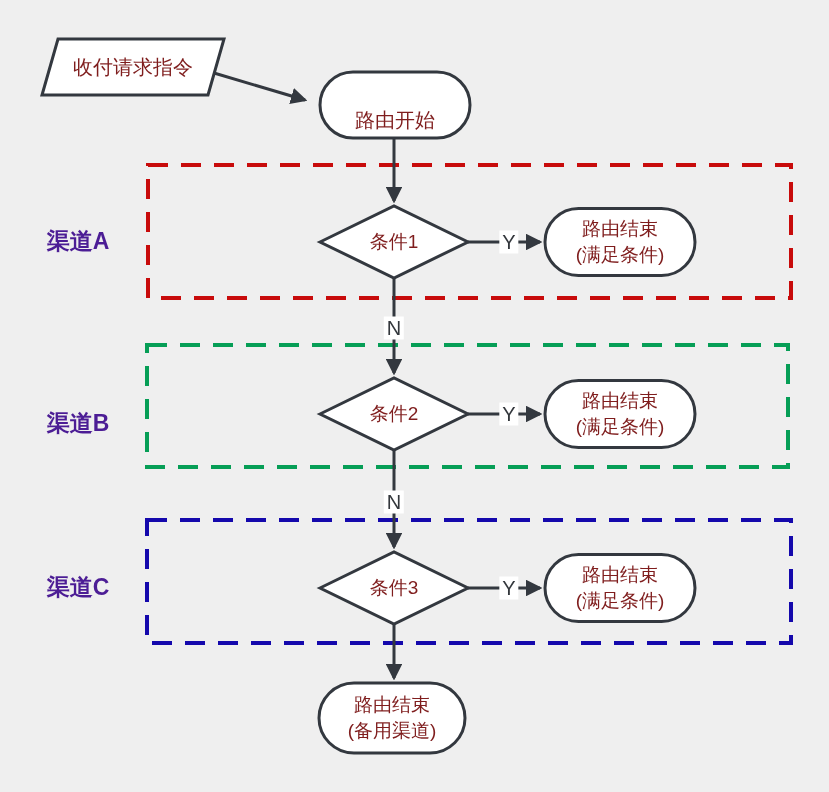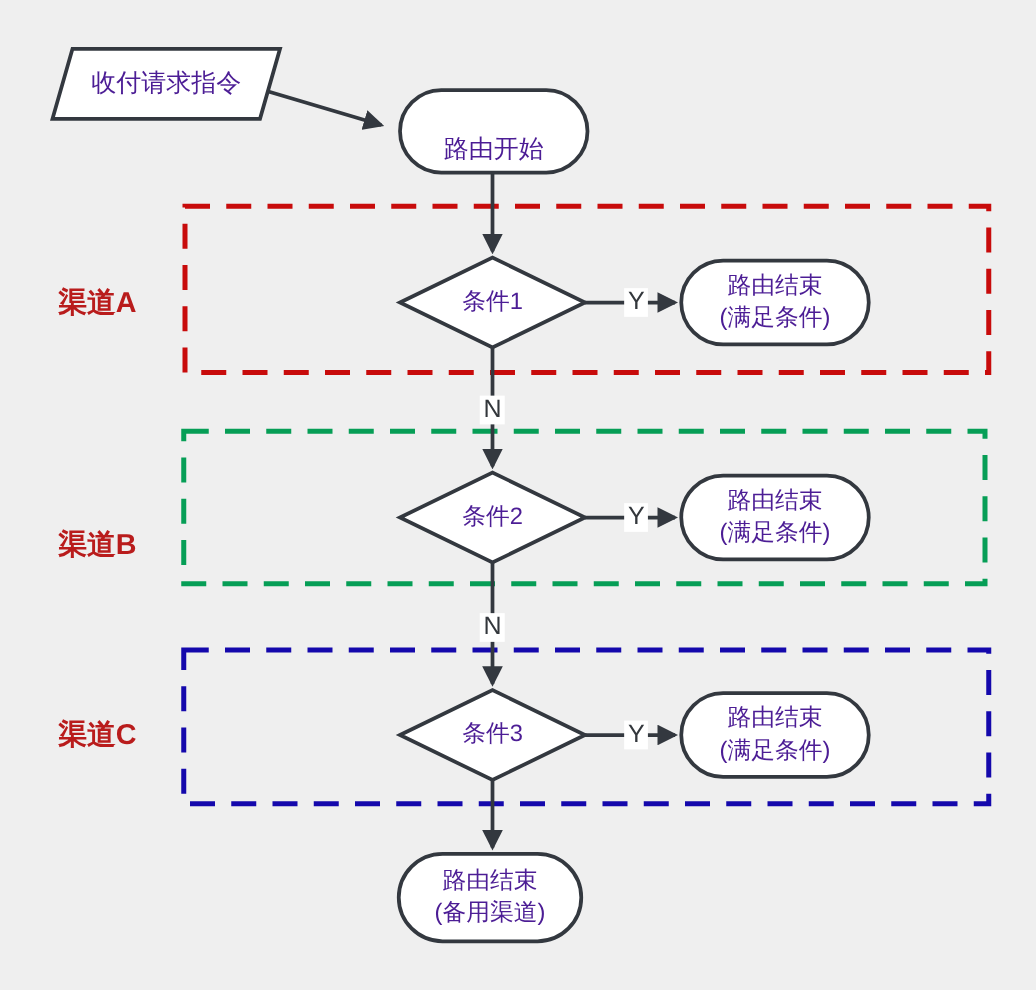--- a/index.html
+++ b/index.html
@@ -1,22 +1,22 @@
 <!DOCTYPE html>
 <html><head>
 <meta charset="utf-8">
 <style>
   html,body{margin:0;padding:0;}
   body{font-family:"Liberation Sans","DejaVu Sans",sans-serif;}
   .canvas{position:relative;width:829px;height:792px;background:#efefef;overflow:hidden;}
   .canvas svg{position:absolute;left:0;top:0;}
-  .lbl{position:absolute;transform:translate(-50%,-50%);color:#4c1d95;font-size:19px;
+  .lbl{position:absolute;transform:translate(-50%,-50%);color:#7f1d1d;font-size:19px;
        line-height:1.35;text-align:center;white-space:pre-line;}
   .lbl-lg{font-size:20px;}
-  .ch{font-size:23px;font-weight:bold;color:#b91c1c;}
+  .ch{font-size:23px;font-weight:bold;color:#4c1d95;}
   .yn{font-size:20px;color:#33373c;background:#ffffff;padding:0 3px;line-height:1.15;}
 </style>
 </head>
 <body>
 
 <div class="canvas">
 
   <svg width="829" height="792" viewBox="0 0 829 792">
     <defs>
       <marker id="arw" viewBox="0 0 10 10" refX="8.5" refY="5" markerWidth="5.5" markerHeight="5.5" orient="auto">
@@ -60,21 +60,21 @@
   <div class="lbl" style="left:620px;top:242px;">路由结束
 (满足条件)</div>
   <div class="lbl" style="left:620px;top:414px;">路由结束
 (满足条件)</div>
   <div class="lbl" style="left:620px;top:588px;">路由结束
 (满足条件)</div>
   <div class="lbl" style="left:392px;top:718px;">路由结束
 (备用渠道)</div>
 
   <div class="lbl ch" style="left:78px;top:242px;">渠道A</div>
-  <div class="lbl ch" style="left:78px;top:436px;">渠道B</div>
+  <div class="lbl ch" style="left:78px;top:424px;">渠道B</div>
   <div class="lbl ch" style="left:78px;top:588px;">渠道C</div>
 
   <div class="lbl yn" style="left:509px;top:242px;">Y</div>
   <div class="lbl yn" style="left:509px;top:414px;">Y</div>
   <div class="lbl yn" style="left:509px;top:588px;">Y</div>
   <div class="lbl yn" style="left:394px;top:328px;">N</div>
   <div class="lbl yn" style="left:394px;top:502px;">N</div>
 
 </div>
 

